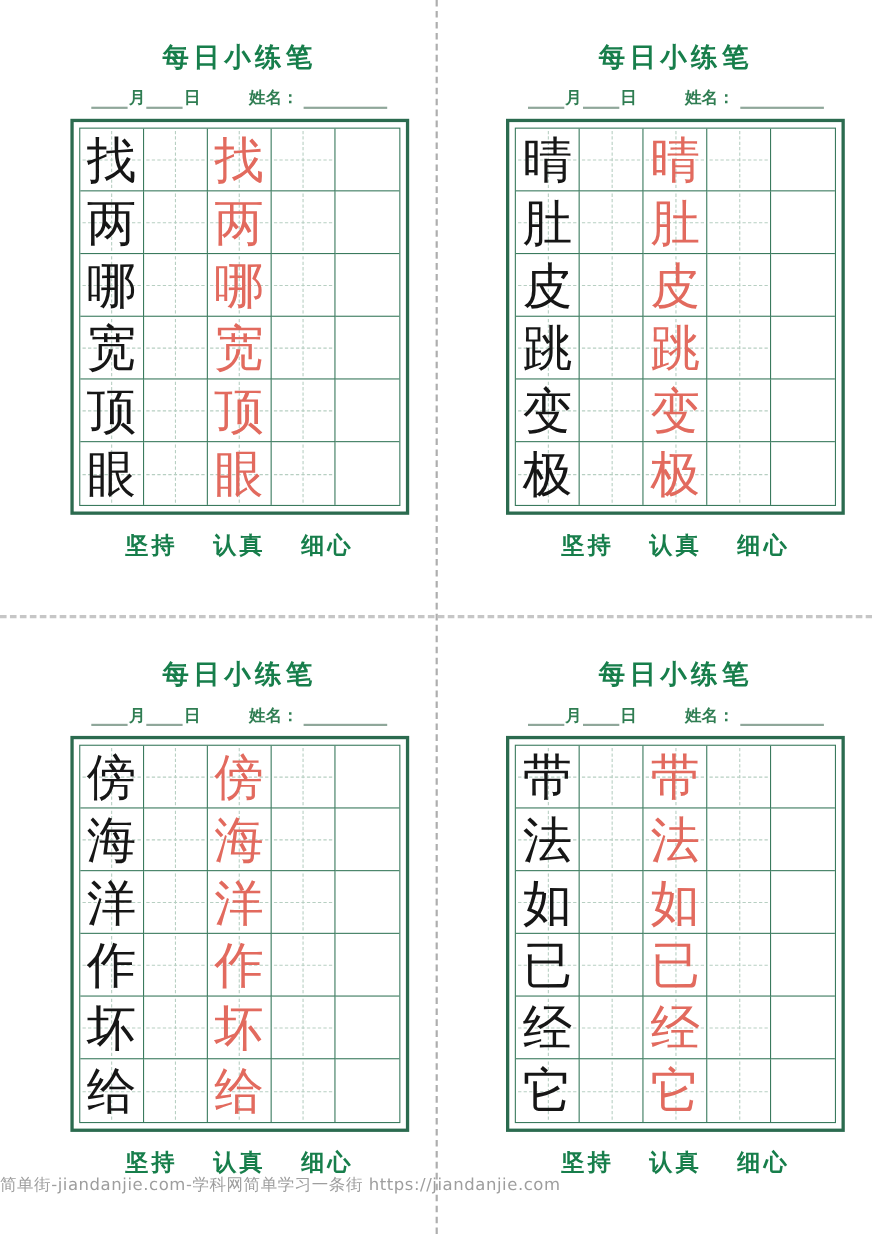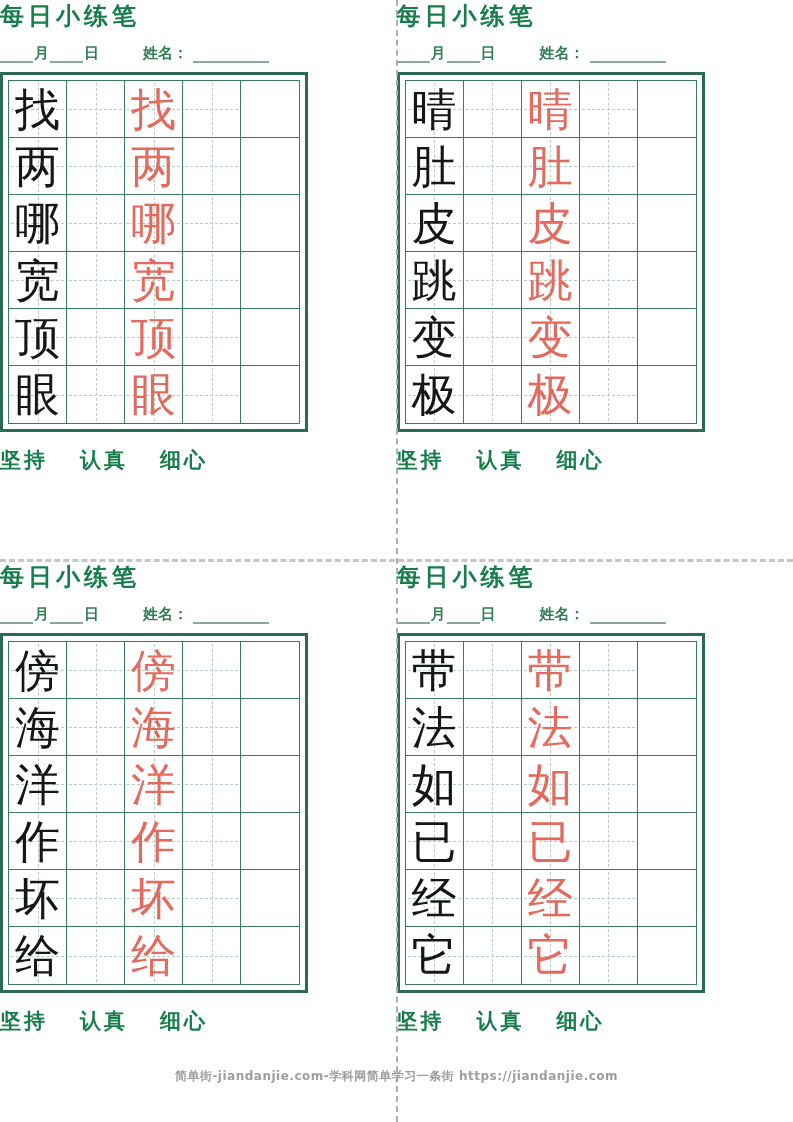--- a/index.html
+++ b/index.html
@@ -17,22 +17,24 @@
   .quads {
     display: grid;
     grid-template-columns: 1fr 1fr;
     grid-template-rows: 561px 561px;
     width: 100%;
     height: 100%;
   }
   .quadrant {
     display: flex;
     flex-direction: column;
-    align-items: flex-start;
+    align-items: center;
+    padding-top: 36px;
     box-sizing: border-box;
+    margin-left: 39px;
   }
   .title {
     margin: 0;
     font-size: 24px;
     font-weight: bold;
     letter-spacing: 4px;
     color: #177e4b;
   }
   .header-line {
     margin-top: 11px;
@@ -114,25 +116,24 @@
   .hcut {
     position: absolute;
     top: 559px; left: 0; right: 0;
     height: 0;
     border-top: 3px dashed #c6c6c6;
   }
   .watermark {
     position: absolute;
     left: 0; right: 0;
     top: 1068px;
-    text-align: center;
-    font-size: 12px;
+    text-align: left;
+    font-size: 15px;
     color: #9e9e9e;
     letter-spacing: 0.5px;
-    font-weight: bold;
   }
 </style>
 </head>
 <body>
 
 <div class="page">
   <div class="quads">
 
     <section class="quadrant">
       <h2 class="title">每日小练笔</h2>

